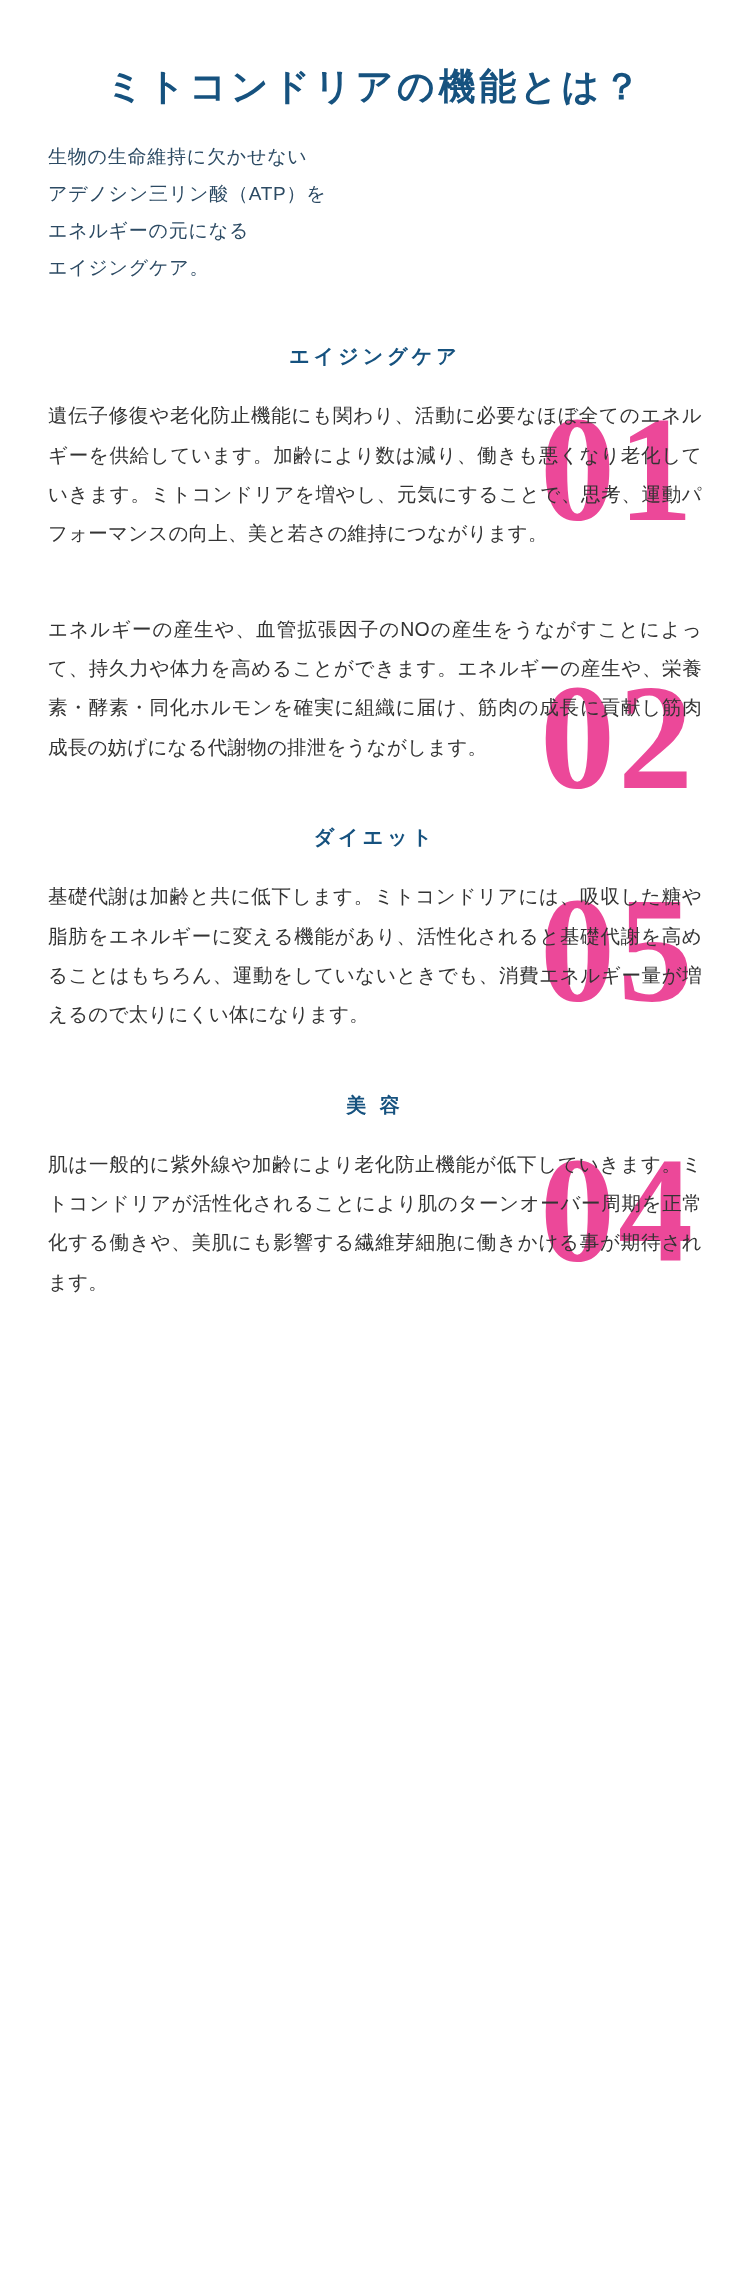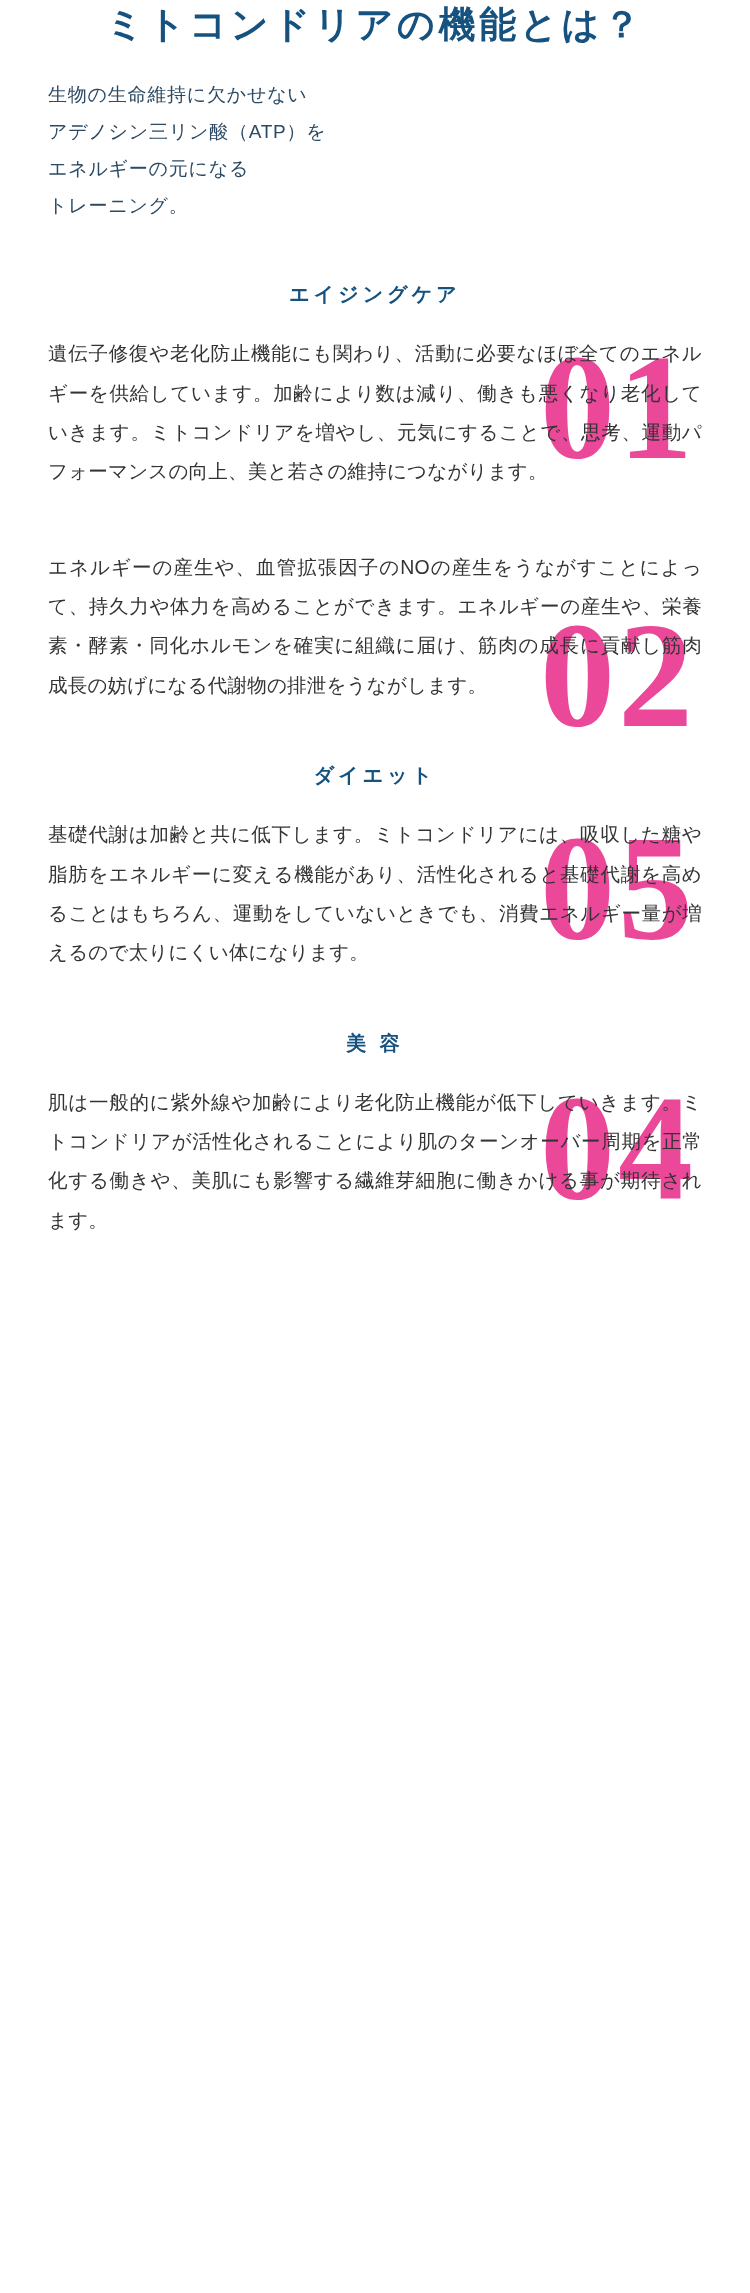--- a/index.html
+++ b/index.html
@@ -19,20 +19,21 @@
     width: 750px;
     min-height: 2293px;
     box-sizing: border-box;
     padding: 0 48px;
     background: #ffffff;
     overflow: hidden;
   }
 
   
   .header {
+    padding-top: 62px;
     text-align: center;
   }
   .main-title {
     font-size: 37px;
     line-height: 1.35;
     font-weight: 700;
     color: #16527f;
     letter-spacing: 0.10em;
     margin: 0;
   }
@@ -106,21 +107,21 @@
 <body>
 
 <div class="page">
 
   <div class="header">
     <h1 class="main-title">ミトコンドリアの機能とは？</h1>
     <div class="lead">
       <div>生物の生命維持に欠かせない</div>
       <div>アデノシン三リン酸（ATP）を</div>
       <div>エネルギーの元になる</div>
-      <div>トレーニング。</div>
+      <div>エイジングケア。</div>
     </div>
   </div>
 
   <div class="section s1">
     <div class="watermark">01</div>
     <h2 class="section-title">エイジングケア</h2>
     <p class="section-body">遺伝子修復や老化防止機能にも関わり、活動に必要なほぼ全てのエネルギーを供給しています。加齢により数は減り、働きも悪くなり老化していきます。ミトコンドリアを増やし、元気にすることで、思考、運動パフォーマンスの向上、美と若さの維持につながります。</p>
   </div>
 
   <div class="section s2">

